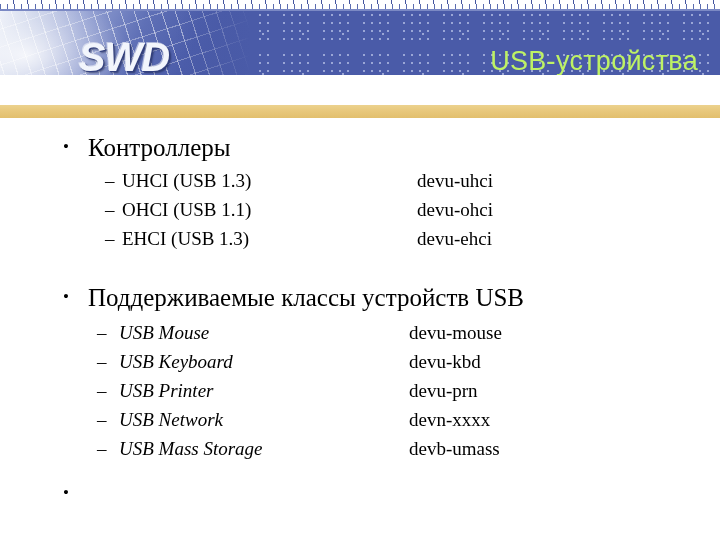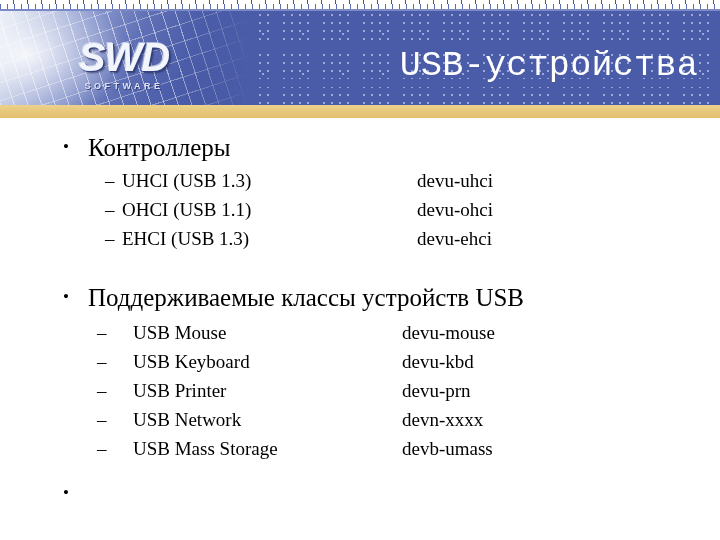--- a/index.html
+++ b/index.html
@@ -20,21 +20,21 @@
     height: 540px;
     background: #ffffff;
   }
 
   
   .header {
     position: absolute;
     left: 0;
     top: 0;
     width: 720px;
-    height: 105px;
+    height: 75px;
     overflow: hidden;
     background: #4a5ba8;
   }
 
   
   .ruler-strip {
     position: absolute;
     left: 0;
     top: 0;
     width: 720px;
@@ -167,24 +167,24 @@
     font-size: 9px;
     letter-spacing: 3.5px;
     color: #dde3f3;
     text-shadow: 1px 1px 0 #33407e;
   }
 
   .header-title {
     position: absolute;
     right: 22px;
     top: 46px;
-    font-family: Liberation Mono, monospace;
-    font-size: 35px;
+    font-family: Liberation Sans, sans-serif;
+    font-size: 27px;
     font-weight: normal;
-    color: #ffffff;
+    color: #bef264;
     letter-spacing: 0.3px;
     white-space: nowrap;
   }
 
   
   .gold-bar {
     position: absolute;
     left: 0;
     top: 105px;
     width: 720px;
@@ -245,22 +245,22 @@
     position: absolute;
     top: 0;
   }
 
   
   #group-controllers .sub-row .sub-label { left: 17px; }
   #group-controllers .sub-row .sub-value { left: 312px; }
 
   
   #group-classes .sub-row { height: 29px; }
-  #group-classes .sub-row .sub-label { left: 36px; }
-  #group-classes .sub-row .sub-value { left: 305px; }
+  #group-classes .sub-row .sub-label { left: 22px; font-style: italic; }
+  #group-classes .sub-row .sub-value { left: 312px; }
 </style>
 </head>
 <body>
 
 <div class="slide">
 
   <div class="header">
     <div class="dot-field"></div>
     <div class="dot-gaps"></div>
 

